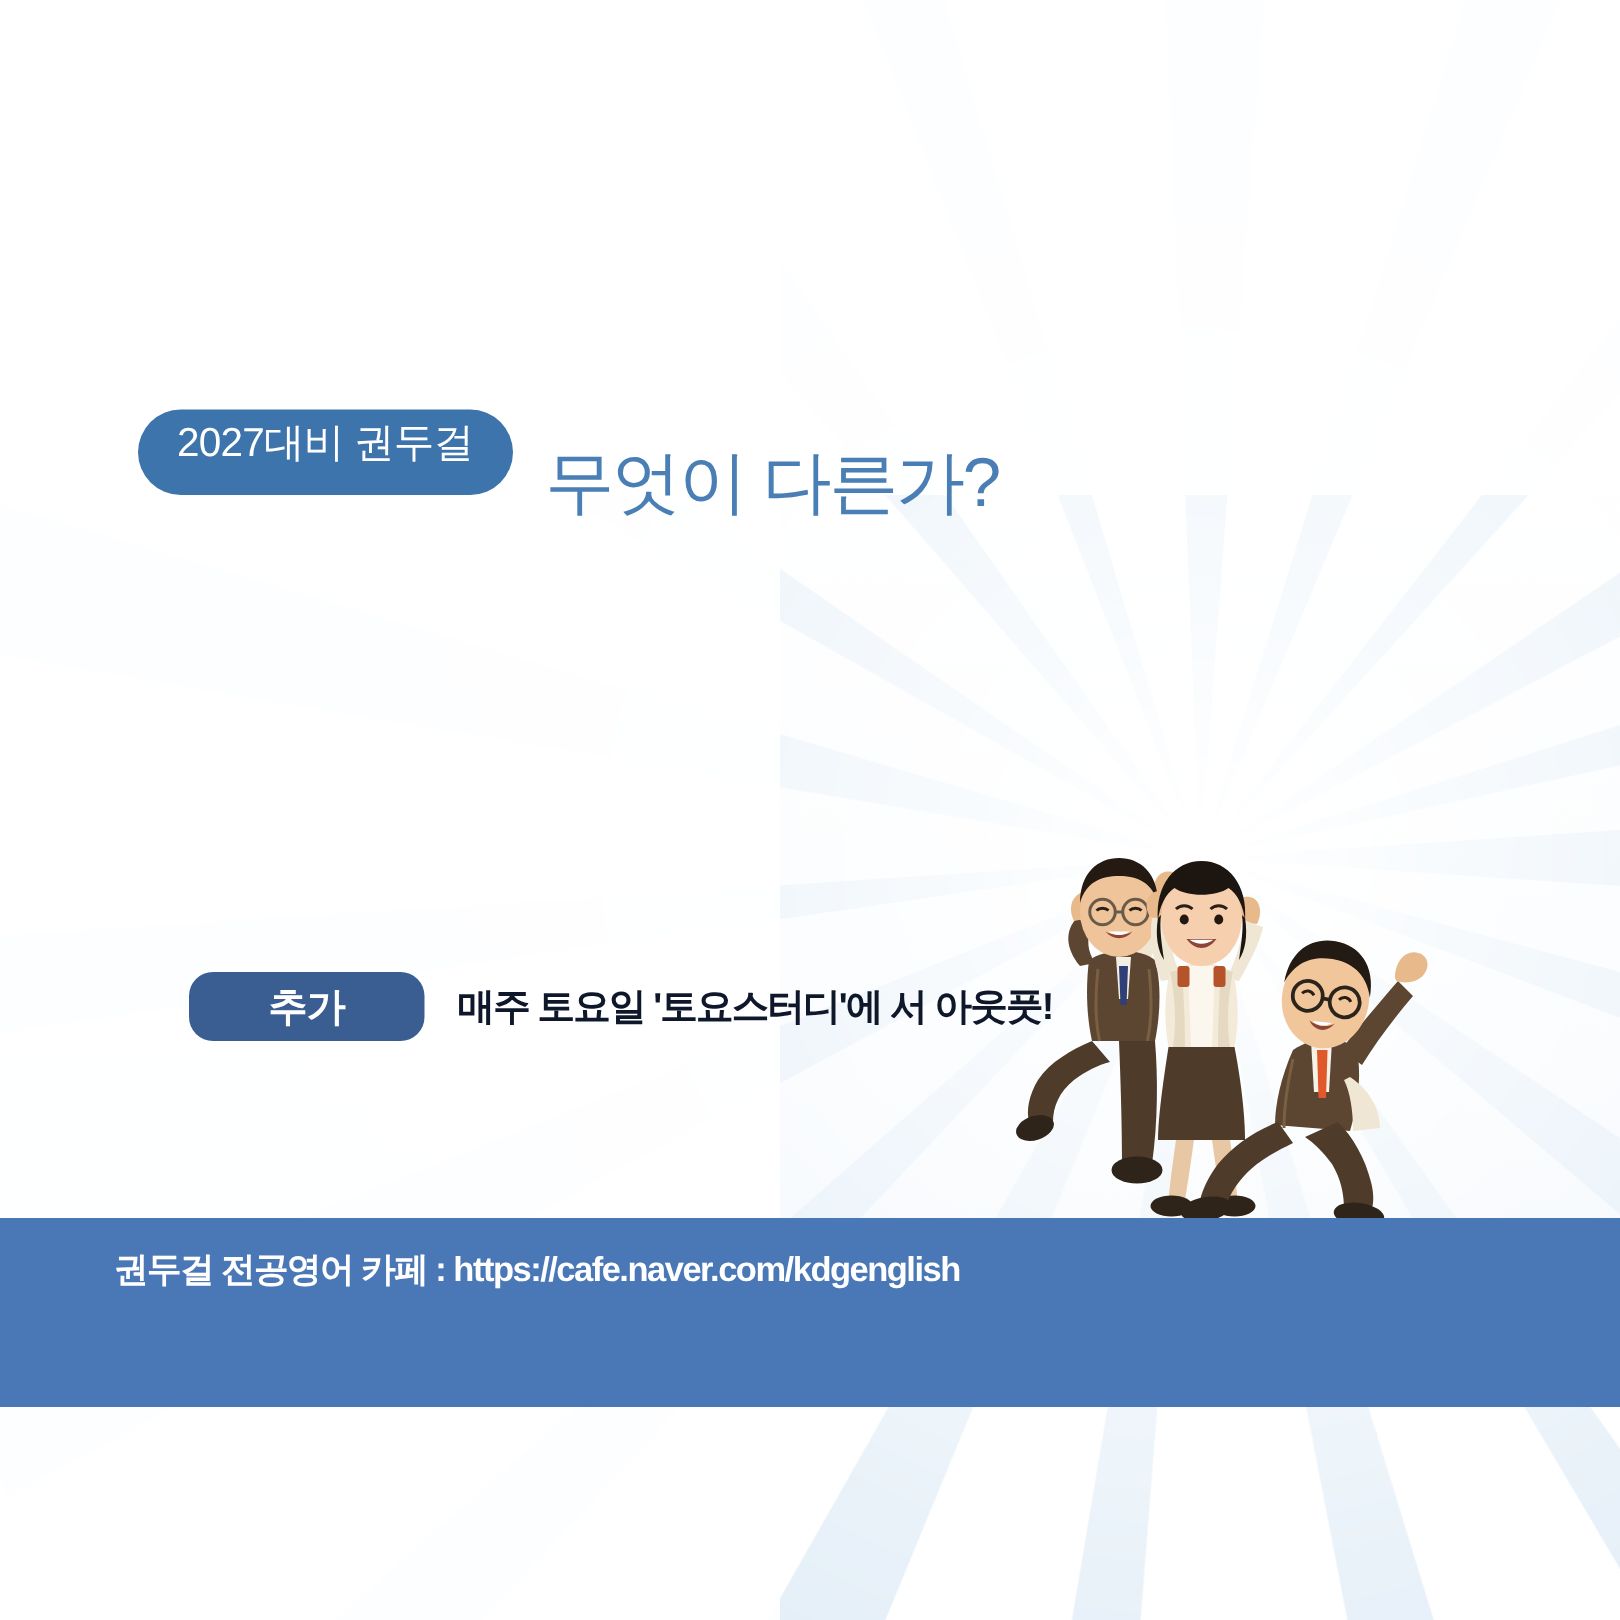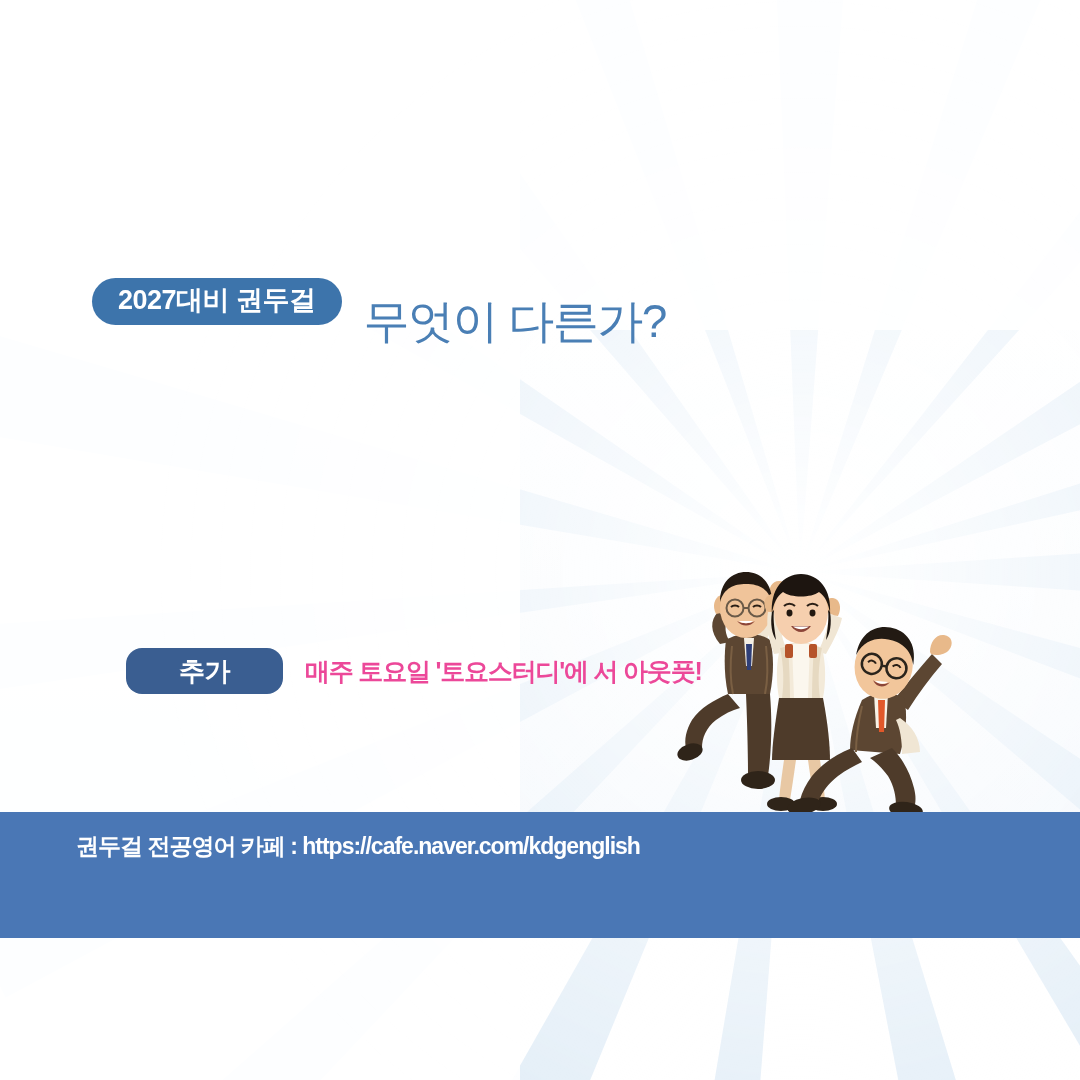--- a/index.html
+++ b/index.html
@@ -37,23 +37,23 @@
     left: 92px;
     top: 258px;
     display: flex;
     align-items: center;
     gap: 22px;
   }
   .pill-badge {
     background: #3d74ab;
     color: #ffffff;
     border-radius: 999px;
-    padding: 9px 26px 11px 26px;
+    padding: 9px 26px 21px 26px;
     font-size: 27px;
-    font-weight: bold;
+    font-weight: normal;
     letter-spacing: -0.5px;
     line-height: 1;
     white-space: nowrap;
   }
   .heading-text {
     color: #4a7fb5;
     font-size: 46px;
     font-weight: 500;
     letter-spacing: -1.5px;
     line-height: 1;
@@ -114,21 +114,21 @@
     display: flex;
     align-items: center;
     justify-content: center;
     font-size: 26px;
     font-weight: bold;
     letter-spacing: -0.5px;
     line-height: 1;
   }
   .extra-text {
     margin-left: 22px;
-    color: #ec4899;
+    color: #0f172a;
     font-size: 25px;
     font-weight: bold;
     letter-spacing: -1.2px;
     line-height: 1;
     white-space: nowrap;
   }
 
   
   .people {
     position: absolute;

